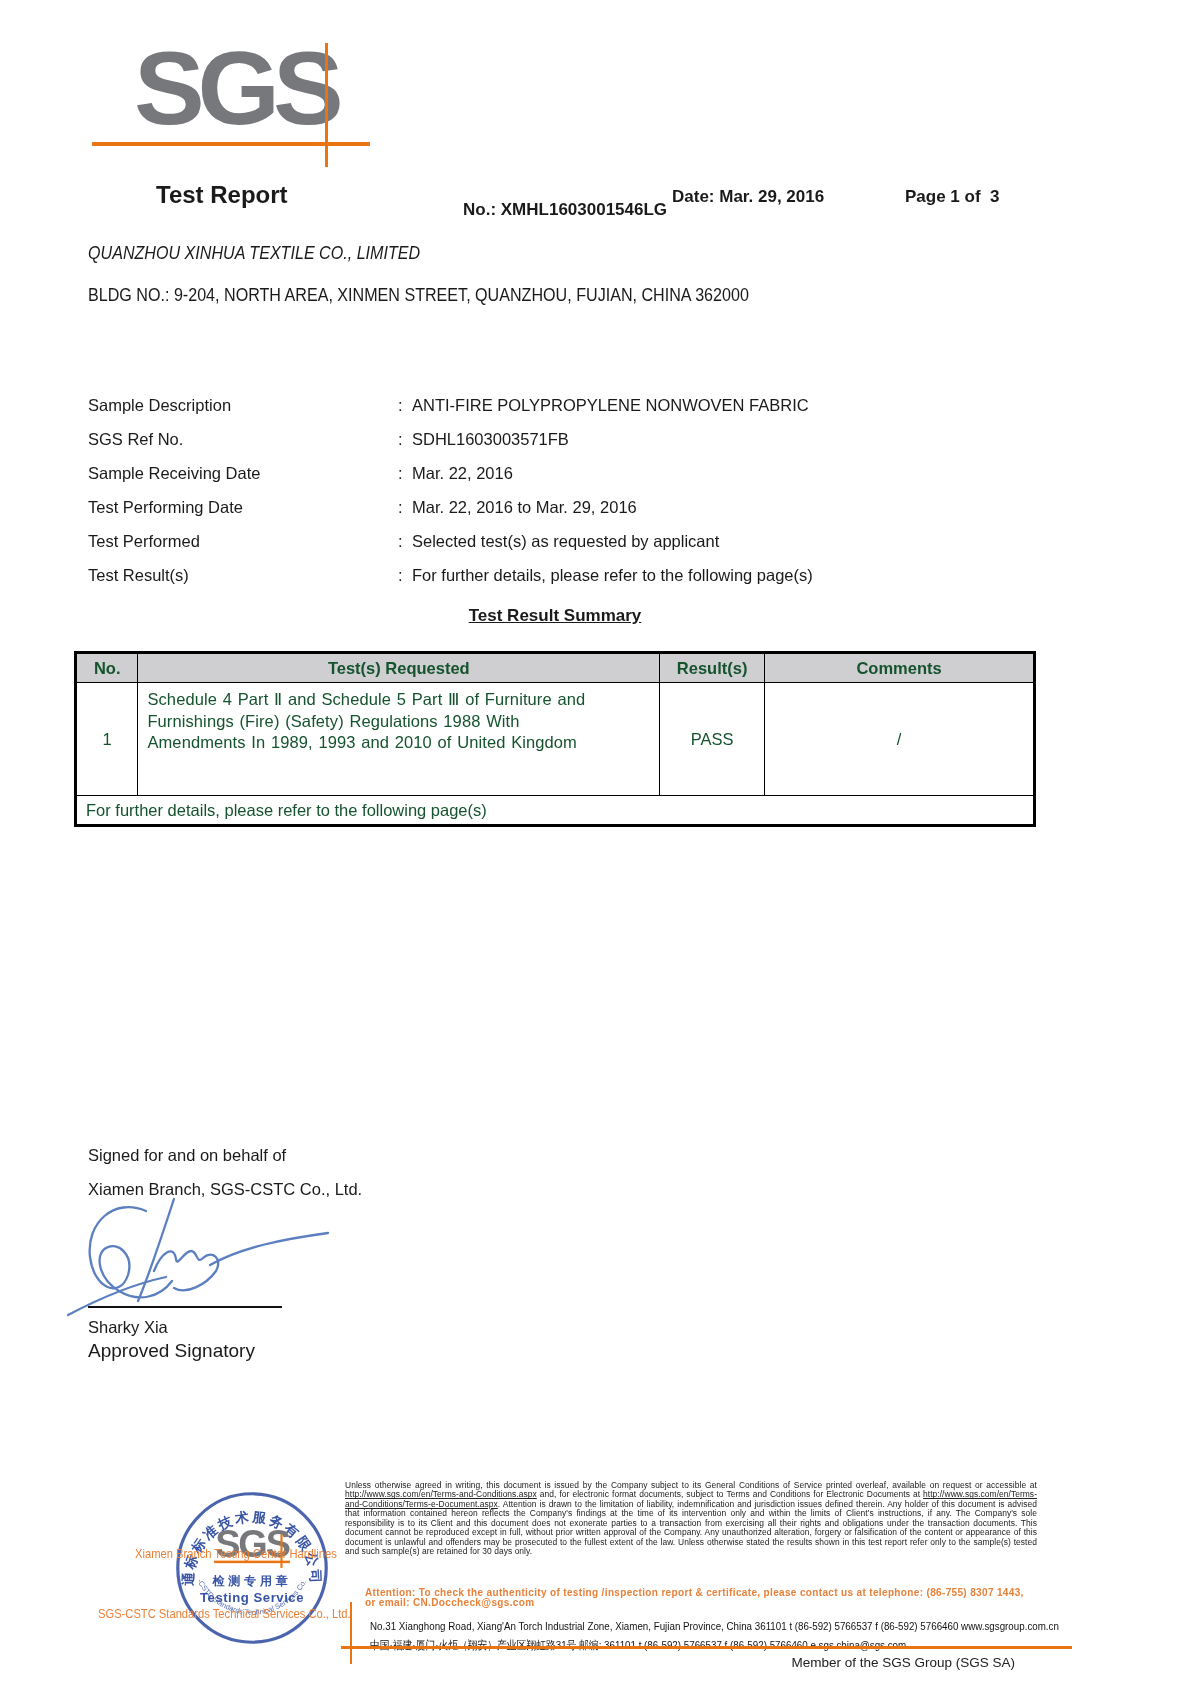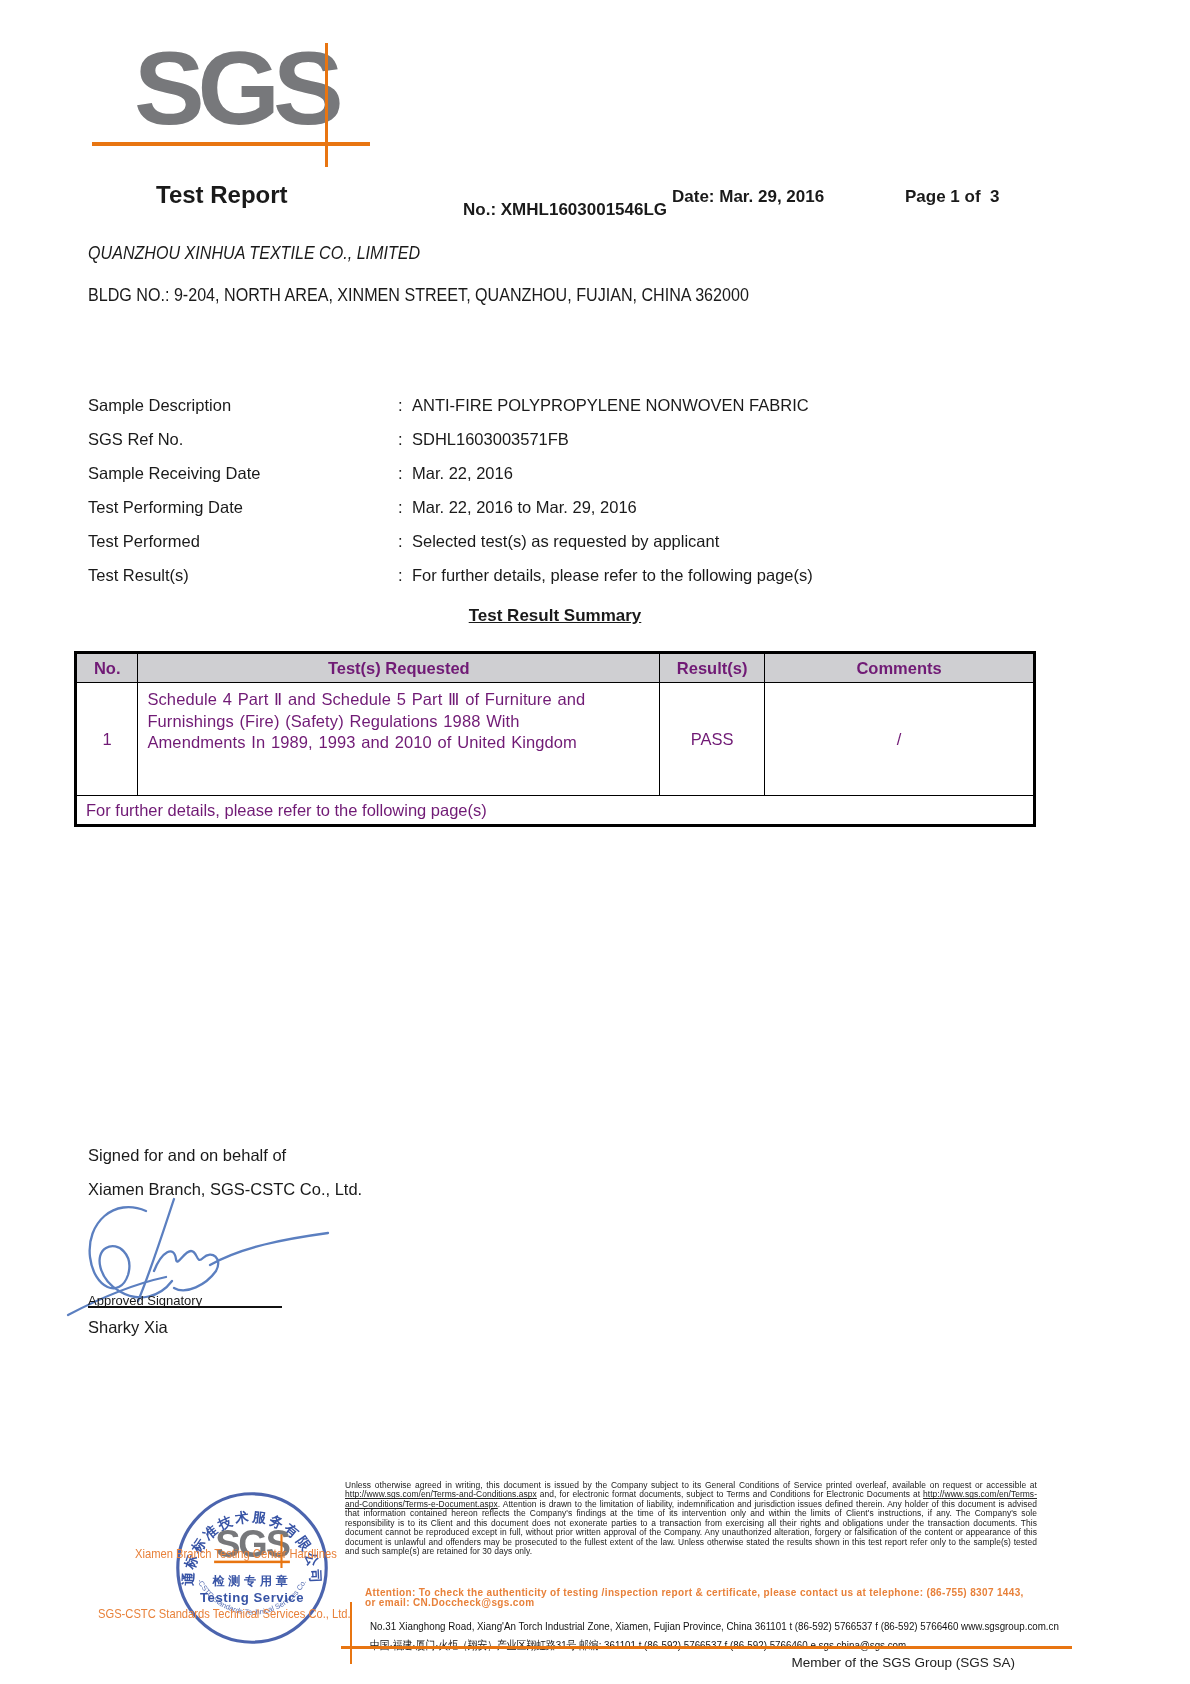--- a/index.html
+++ b/index.html
@@ -23,35 +23,35 @@
   .client-addr{left:88px;top:277px;font-size:17.5px;margin-top:8px;}
   
   .intro{left:88px;top:362px;font-size:16.5px;}
   .detail-row{left:88px;height:34px;width:950px;font-size:16.5px;}
   .detail-colon{position:absolute;left:310px;top:0;}
   .detail-value{position:absolute;left:324px;top:0;white-space:nowrap;}
   
   .summary-heading{left:0;top:606px;width:1110px;text-align:center;font-size:17px;
                    font-weight:700;text-decoration:underline;}
   table.results{position:absolute;left:75px;top:652px;width:960px;border-collapse:collapse;
-                font-size:16.5px;color:#701a75;}
+                font-size:16.5px;color:#14532d;}
   table.results,table.results th,table.results td{border:1.6px solid #000;}
   table.results{border-width:2.5px;outline:0.5px solid #000;}
   table.results th{background:#cfcfd2;font-weight:700;height:28px;padding:0 4px;}
   td.c-no,td.c-result,td.c-comments{text-align:center;vertical-align:middle;}
   td.c-test{vertical-align:top;padding:6px 60px 6px 9px;line-height:21.5px;
             letter-spacing:0.1px;word-spacing:1px;height:100px;}
   td.c-note{height:28px;padding:0 9px;text-align:left;}
   
   .signed-1{left:88px;top:1146px;font-size:16.5px;}
   .signed-2{left:88px;top:1180px;font-size:16.5px;}
   .sig-svg{left:62px;top:1185px;}
   .sig-underline{left:88px;top:1306px;width:194px;height:2px;background:#111;}
   .sig-name{left:88px;top:1318px;font-size:16.5px;}
-  .sig-role{left:88px;top:1293px;font-size:13px;}
+  .sig-role{left:88px;top:1340px;font-size:19px;}
   
   .stamp-svg{left:172px;top:1488px;}
   .stamp-overlay{color:#e8813a;font-size:13px;white-space:nowrap;}
   .ov1{left:98px;top:1606px;}
   .ov2{left:101px;top:1546px;margin-left:34px;}
   .legal{left:345px;top:1481px;width:692px;font-size:8.45px;line-height:9.45px;
          text-align:justify;color:#222;letter-spacing:0.05px;}
   .legal .u{text-decoration:underline;}
   .attn{left:365px;top:1588px;width:700px;font-size:10px;font-weight:700;
         color:#e8813a;letter-spacing:0.35px;line-height:10px;}

